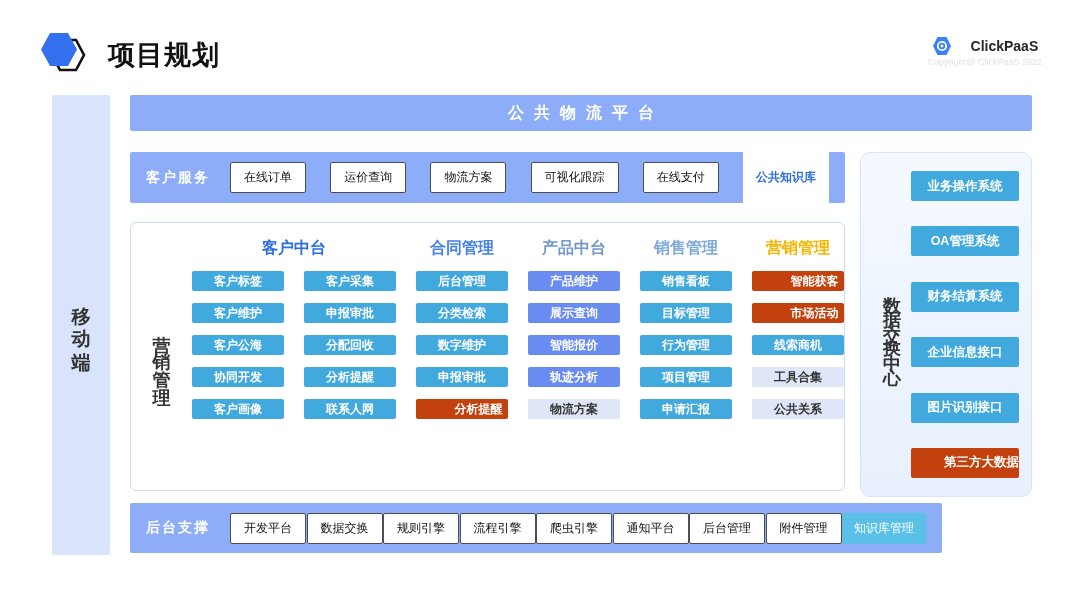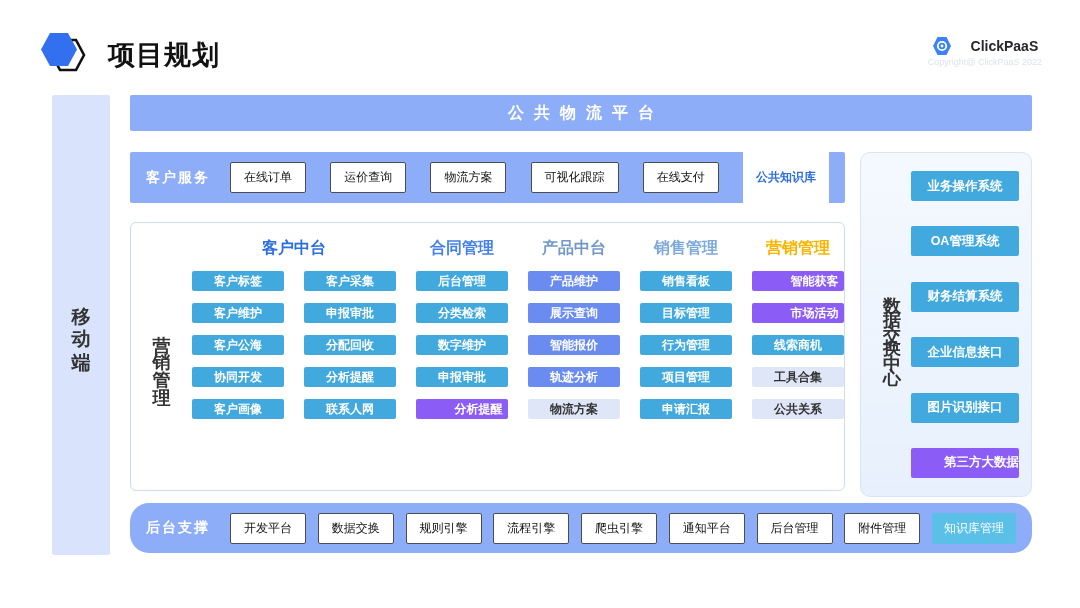--- a/index.html
+++ b/index.html
@@ -12,21 +12,21 @@
   .page-title{font-size:27px;font-weight:bold;color:#111;letter-spacing:1px;}
   .brand{position:absolute;right:38px;top:36px;text-align:center;line-height:1.2;}
   .brand-row{display:flex;align-items:center;gap:19px;justify-content:center;}
   .brand-name{font-size:14px;font-weight:bold;color:#26272b;}
   .brand-copy{font-size:9px;color:#dde2ec;margin-top:1px;}
   
   .blue-bar{position:absolute;background:#8dadf8;border-radius:2px;display:flex;align-items:center;}
   .top-banner{left:130px;top:95px;width:902px;height:36px;justify-content:center;}
   .banner-text{color:#fff;font-weight:bold;font-size:16px;letter-spacing:10px;text-indent:10px;}
   .service-bar{left:130px;top:152px;width:715px;height:51px;padding:0 16px;box-sizing:border-box;gap:14px;}
-  .backend-bar{left:130px;top:503px;width:902px;height:50px;padding:0 16px;box-sizing:border-box;gap:14px;border-radius:19px;}
+  .backend-bar{left:130px;top:503px;width:812px;height:50px;padding:0 16px;box-sizing:border-box;gap:14px;}
   .bar-label{color:#fff;font-weight:bold;font-size:14px;letter-spacing:2px;white-space:nowrap;margin-right:6px;}
   .bar-buttons{display:flex;flex:1;justify-content:space-between;align-items:center;}
   .btn-outline{background:#fff;border:1px solid #4d4d4d;border-radius:2px;color:#111;
     font-size:12px;padding:6px 13px;white-space:nowrap;cursor:pointer;}
   .btn-white-link{background:#fff;border:none;border-radius:2px;color:#2d6ee0;font-weight:bold;
     font-size:12px;padding:19px 13px;white-space:nowrap;cursor:pointer;}
   .btn-cyan-solid{background:#5ac0e8;border:none;border-radius:2px;color:#fff;
     font-size:12px;padding:7px 12px;white-space:nowrap;cursor:pointer;}
   
   .mobile-bar{position:absolute;left:52px;top:95px;width:58px;height:460px;background:#d9e4fc;
@@ -46,21 +46,21 @@
     font-size:16px;font-weight:bold;white-space:nowrap;}
   .gh-0{grid-column:1 / span 2;color:#2d6ee0;}
   .gh-1{color:#4480e8;}
   .gh-2{color:#7298ca;}
   .gh-3{color:#7fa9da;}
   .gh-4{color:#f7b500;}
   .cell{height:20px;border-radius:2px;display:flex;align-items:center;justify-content:center;
     font-size:12px;font-weight:bold;color:#fff;white-space:nowrap;cursor:pointer;}
   .c-cyan{background:#41a9dd;}
   .c-peri{background:#6a8bf0;}
-  .c-orange{background:#8b5cf6;padding-left:33px;}
+  .c-orange{background:#c2410c;padding-left:33px;}
   .c-light{background:#dfe6f7;color:#333;}
   
   .exchange-panel{position:absolute;left:860px;top:152px;width:172px;height:345px;box-sizing:border-box;
     background:linear-gradient(180deg,#f5f9ff 0%,#e7f0fc 100%);
     border:1px solid #d7e5f7;border-radius:10px;display:flex;padding:18px 12px;}
   .exchange-panel .side-label{width:50px;}
   .exchange-panel .v-text{font-size:18px;letter-spacing:14px;}
   .exchange-buttons{flex:1;display:flex;flex-direction:column;justify-content:space-between;}
   .x-btn{height:30px;border-radius:2px;display:flex;align-items:center;justify-content:center;
     font-size:12.5px;font-weight:bold;color:#fff;white-space:nowrap;cursor:pointer;}

